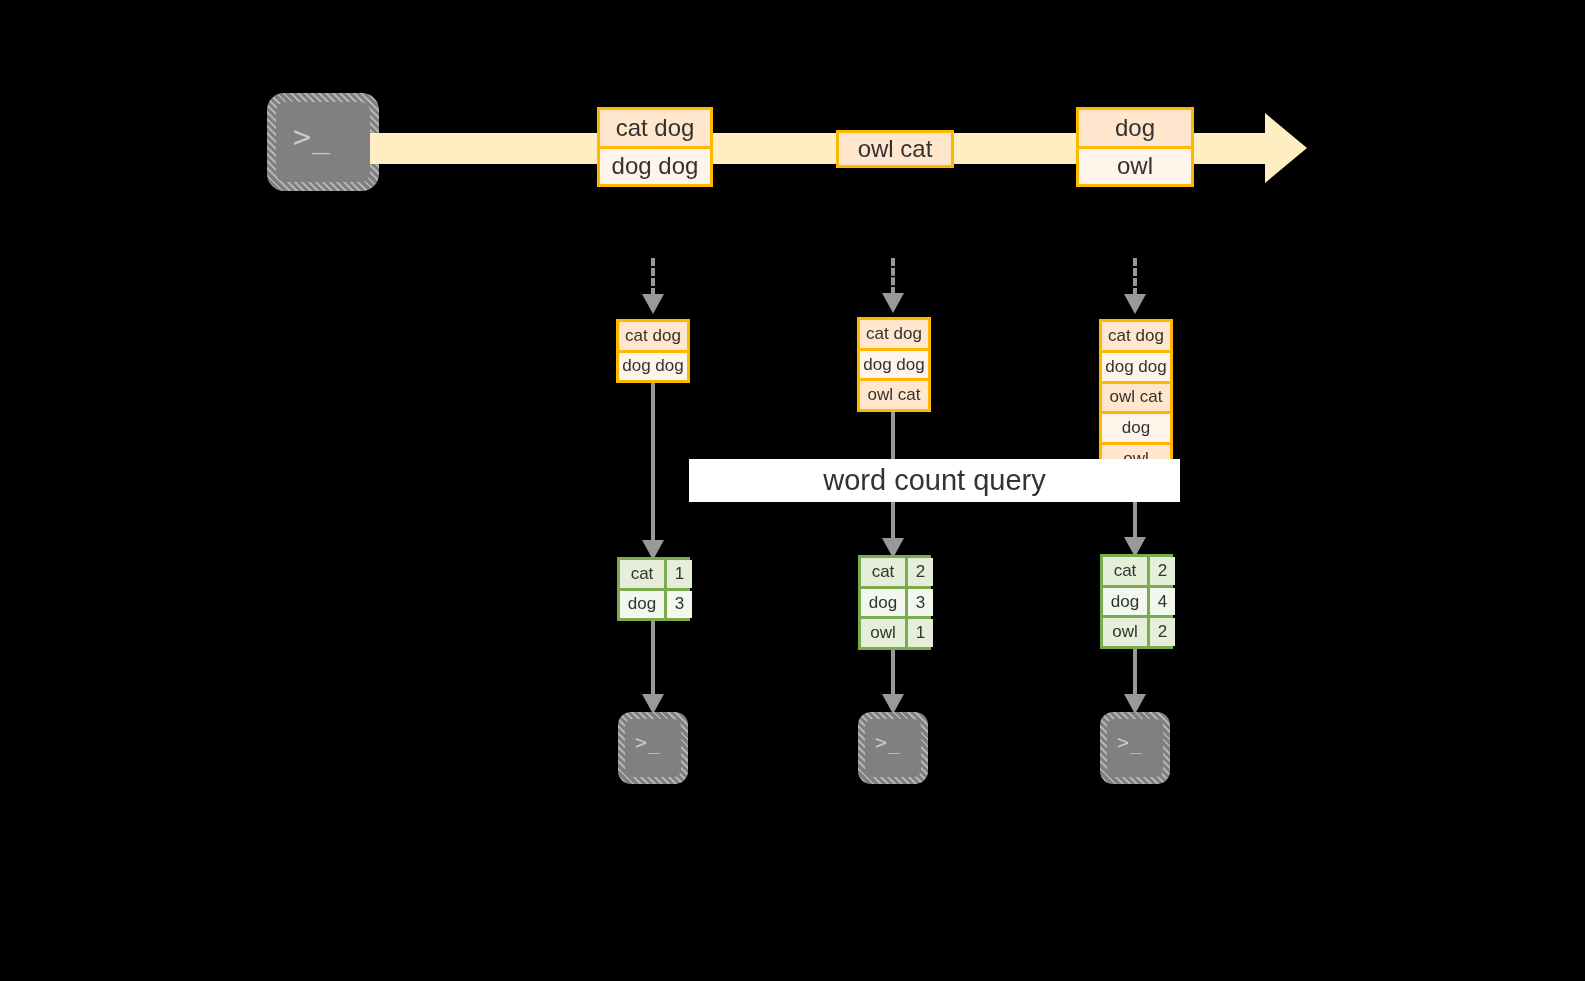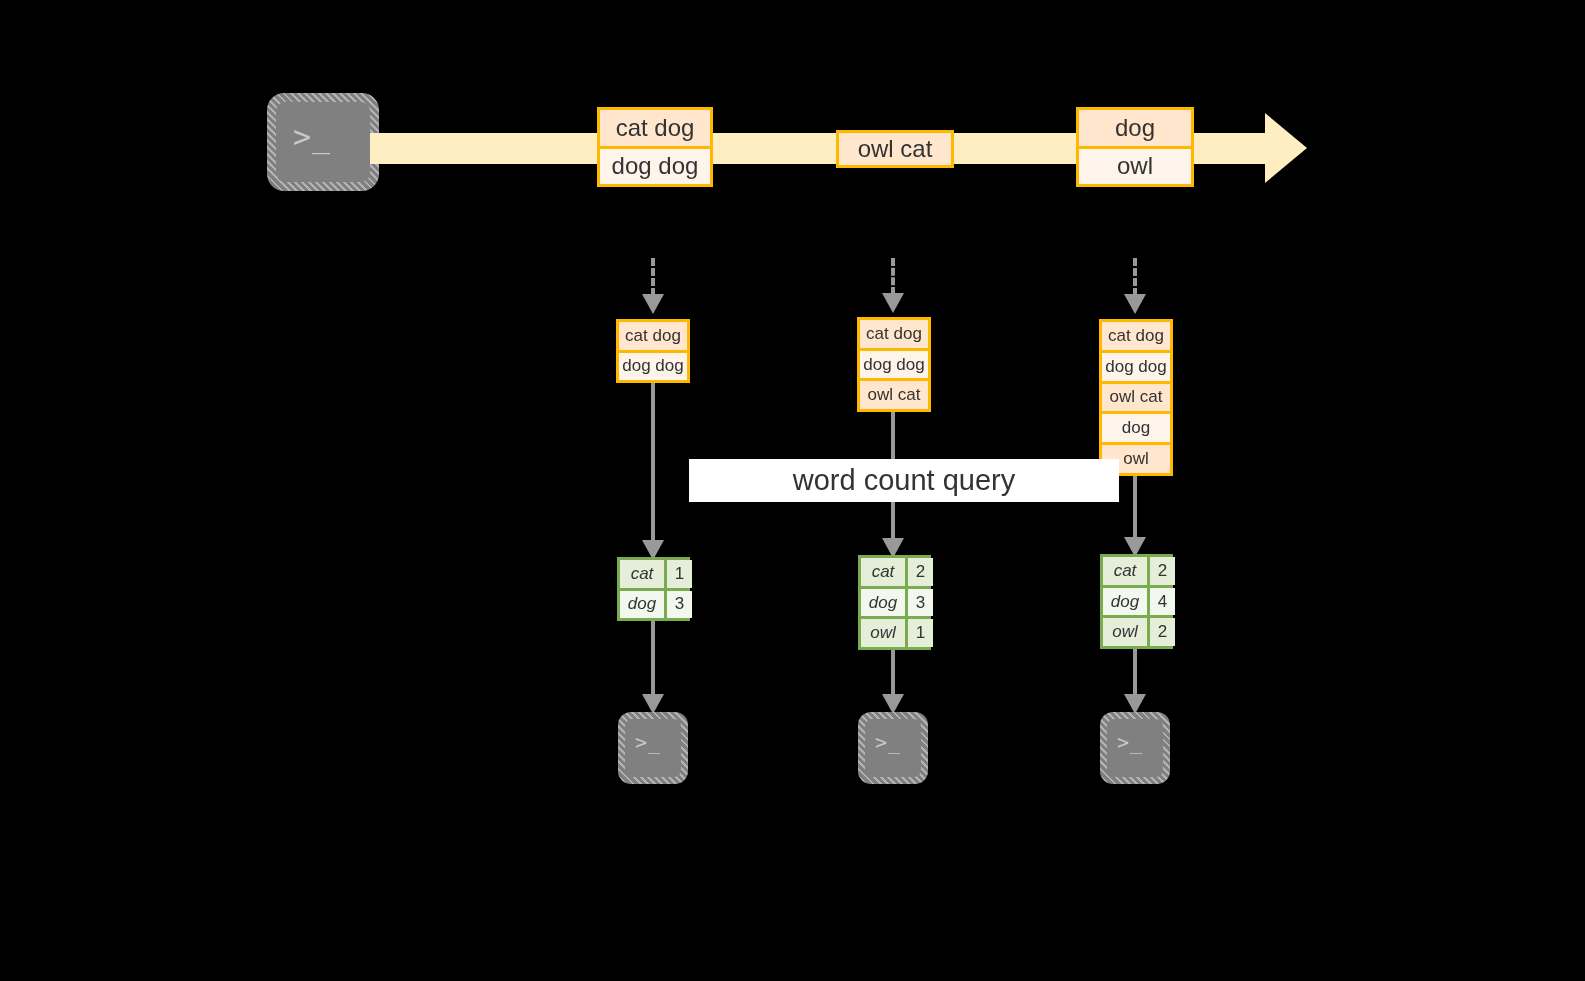--- a/index.html
+++ b/index.html
@@ -104,21 +104,21 @@
     box-sizing: border-box;
     display: flex;
     align-items: center;
     justify-content: center;
     font-size: 17px;
     color: #333333;
     background: #e4eed8;
     white-space: nowrap;
   }
   .gtable .grow.alt .gcell { background: #f3f8ee; }
-  .gtable .gcell.key { flex: 0 0 44px; font-style: italic; }
+  .gtable .gcell.key { flex: 0 0 44px; }
   .gtable .gcell.val { flex: 0 0 auto; width: 28px; border-left: 3px solid #7aab4f; }
 
   
   .conn {
     position: absolute;
     width: 4px;
     background: #999999;
   }
   .conn.dashed {
     background: none;
@@ -270,15 +270,15 @@
   </div>
 
   <div class="conn" style="left:1133px; top:649px; height:53px;"></div>
   <div class="arrowhead-down" style="left:1124px; top:694px;"></div>
 
   <div class="terminal small" style="left:1100px; top:712px;">
     <div class="inner"></div>
     <span class="glyph">&gt;_</span>
   </div>
 
-  <div class="query-label" style="left:689px; top:459px; width:430px; height:43px;">word count query</div>
+  <div class="query-label" style="left:689px; top:459px; width:491px; height:43px;">word count query</div>
 
 </div>
 
 </body></html>

